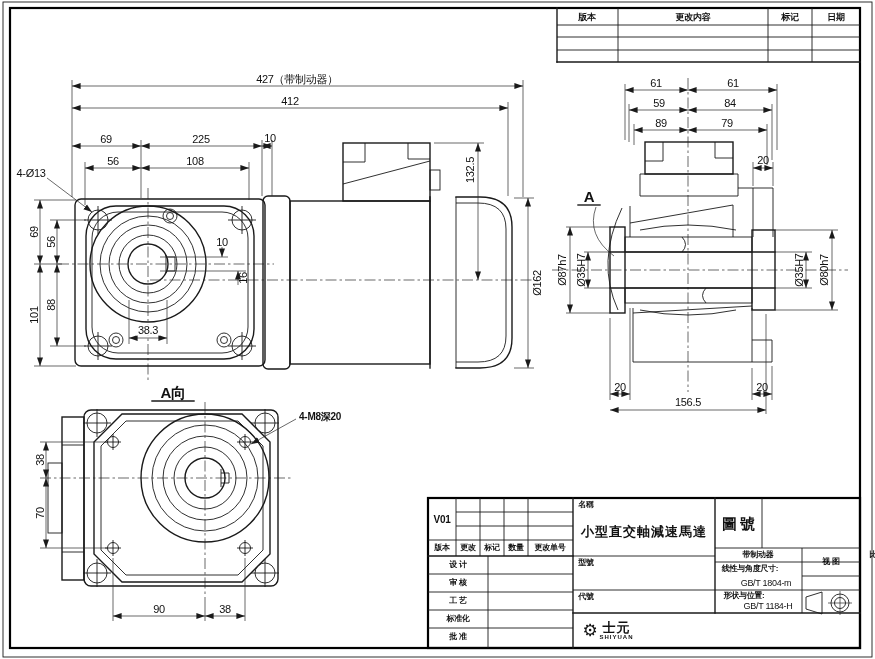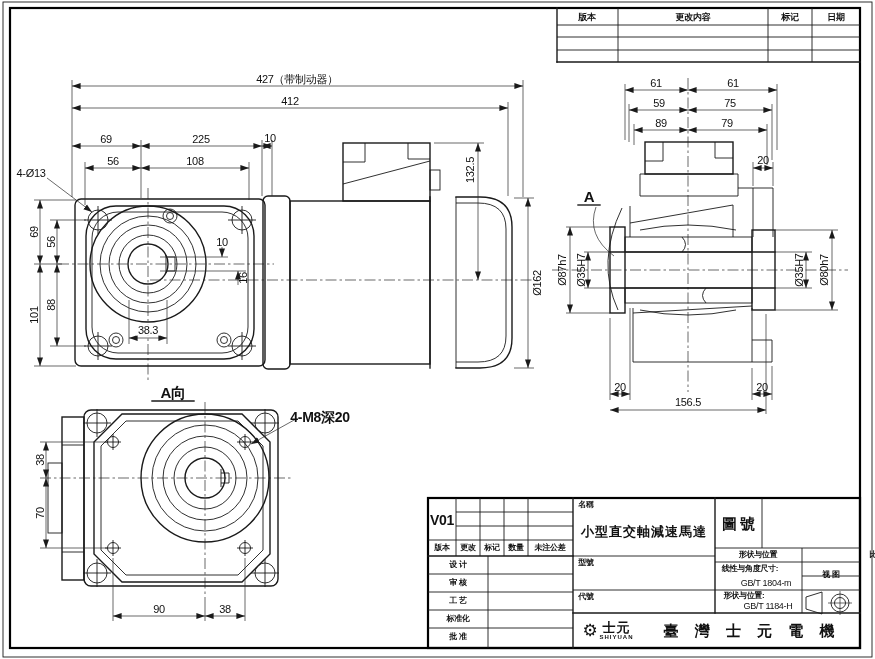--- a/index.html
+++ b/index.html
@@ -10,21 +10,21 @@
   .t  {stroke:#1a1a1a;stroke-width:0.9;fill:none;}
   .d  {stroke:#2a2a2a;stroke-width:0.7;fill:none;}
   .cl {stroke:#2a2a2a;stroke-width:0.7;fill:none;stroke-dasharray:11 3 2.5 3;}
   .th {stroke:#000;stroke-width:2.2;fill:none;}
   .lb{position:absolute;transform:translate(-50%,-50%);font-size:11px;white-space:nowrap;
       letter-spacing:-0.3px;line-height:1;}
   .rot{transform:translate(-50%,-50%) rotate(-90deg);}
   .big{font-size:15px;font-weight:bold;}
   .s8{font-size:8px;font-weight:bold;}
   .s9{font-size:9px;}
-  .s10{font-size:14px;}
+  .s10{font-size:10px;}
   .s13{font-size:13px;font-weight:bold;letter-spacing:1px;}
   .s15{font-size:15px;font-weight:bold;letter-spacing:3px;}
   .comp{font-size:15px;font-weight:bold;letter-spacing:6px;}
   .logo{display:flex;align-items:center;gap:2px;}
   .logo .gear{font-size:17px;}
   .logo .lcol{display:flex;flex-direction:column;align-items:center;line-height:1;}
   .logo .lcn{font-size:13px;font-weight:bold;letter-spacing:1px;}
   .logo .len{font-size:6px;font-weight:bold;letter-spacing:1px;}
 </style>
 </head>
@@ -367,21 +367,21 @@
 <div class="lb rot" style="left:51px;top:305px">88</div>
 <div class="lb" style="left:222px;top:242px">10</div>
 <div class="lb rot" style="left:243px;top:278px">16</div>
 <div class="lb" style="left:148px;top:330px;background:#fff;padding:0 2px">38.3</div>
 <div class="lb rot" style="left:470px;top:170px">132.5</div>
 <div class="lb rot" style="left:537px;top:283px">Ø162</div>
 
 <div class="lb" style="left:656px;top:83px">61</div>
 <div class="lb" style="left:733px;top:83px">61</div>
 <div class="lb" style="left:659px;top:103px">59</div>
-<div class="lb" style="left:730px;top:103px">75</div>
+<div class="lb" style="left:730px;top:103px">84</div>
 <div class="lb" style="left:661px;top:123px">89</div>
 <div class="lb" style="left:727px;top:123px">79</div>
 <div class="lb" style="left:763px;top:160px">20</div>
 <div class="lb big" style="left:589px;top:196px">A</div>
 <div class="lb rot" style="left:562px;top:270px">Ø87h7</div>
 <div class="lb rot" style="left:581px;top:270px">Ø35H7</div>
 <div class="lb rot" style="left:799px;top:270px">Ø35H7</div>
 <div class="lb rot" style="left:824px;top:270px">Ø80h7</div>
 <div class="lb" style="left:620px;top:387px">20</div>
 <div class="lb" style="left:762px;top:387px">20</div>
@@ -392,39 +392,38 @@
 <div class="lb rot" style="left:40px;top:460px">38</div>
 <div class="lb rot" style="left:40px;top:513px">70</div>
 <div class="lb" style="left:159px;top:609px">90</div>
 <div class="lb" style="left:225px;top:609px">38</div>
 
 <div class="lb s10" style="left:442px;top:520px;font-weight:bold">V01</div>
 <div class="lb s8" style="left:442px;top:548px">版本</div>
 <div class="lb s8" style="left:468px;top:548px">更改</div>
 <div class="lb s8" style="left:492px;top:548px">标记</div>
 <div class="lb s8" style="left:516px;top:548px">数量</div>
-<div class="lb s8" style="left:550px;top:548px">未注公差</div>
+<div class="lb s8" style="left:550px;top:548px">更改单号</div>
 <div class="lb s8" style="left:458px;top:565px">设 计</div>
 <div class="lb s8" style="left:458px;top:583px">审 核</div>
 <div class="lb s8" style="left:458px;top:601px">工 艺</div>
 <div class="lb s8" style="left:458px;top:619px">标准化</div>
 <div class="lb s8" style="left:458px;top:637px">批 准</div>
 <div class="lb s8" style="left:586px;top:505px">名稱</div>
 <div class="lb s13" style="left:644px;top:531px">小型直交軸減速馬達</div>
 <div class="lb s8" style="left:586px;top:563px">型號</div>
 <div class="lb s8" style="left:586px;top:597px">代號</div>
 <div class="lb s15" style="left:740px;top:523px">圖號</div>
-<div class="lb s8" style="left:758px;top:555px">形状与位置</div>
+<div class="lb s8" style="left:758px;top:555px">带制动器</div>
 <div class="lb s8" style="left:878px;top:555px">比 例</div>
 <div class="lb s8" style="left:750px;top:569px">线性与角度尺寸:</div>
 <div class="lb s9" style="left:766px;top:583px">GB/T 1804-m</div>
-<div class="lb s8" style="left:831px;top:575px">视 图</div>
+<div class="lb s8" style="left:831px;top:562px">视 图</div>
 <div class="lb s8" style="left:744px;top:596px">形状与位置:</div>
 <div class="lb s9" style="left:768px;top:606px">GB/T 1184-H</div>
-<div class="lb comp" style="left:752px;top:630px">臺 灣 士 元 電 機</div>
 <div class="lb logo" style="left:608px;top:630px">
   <span class="gear">⚙</span>
   <span class="lcol">
     <span class="lcn">士元</span>
     <span class="len">SHIYUAN</span>
   </span>
 </div>
 
 </div>
 

